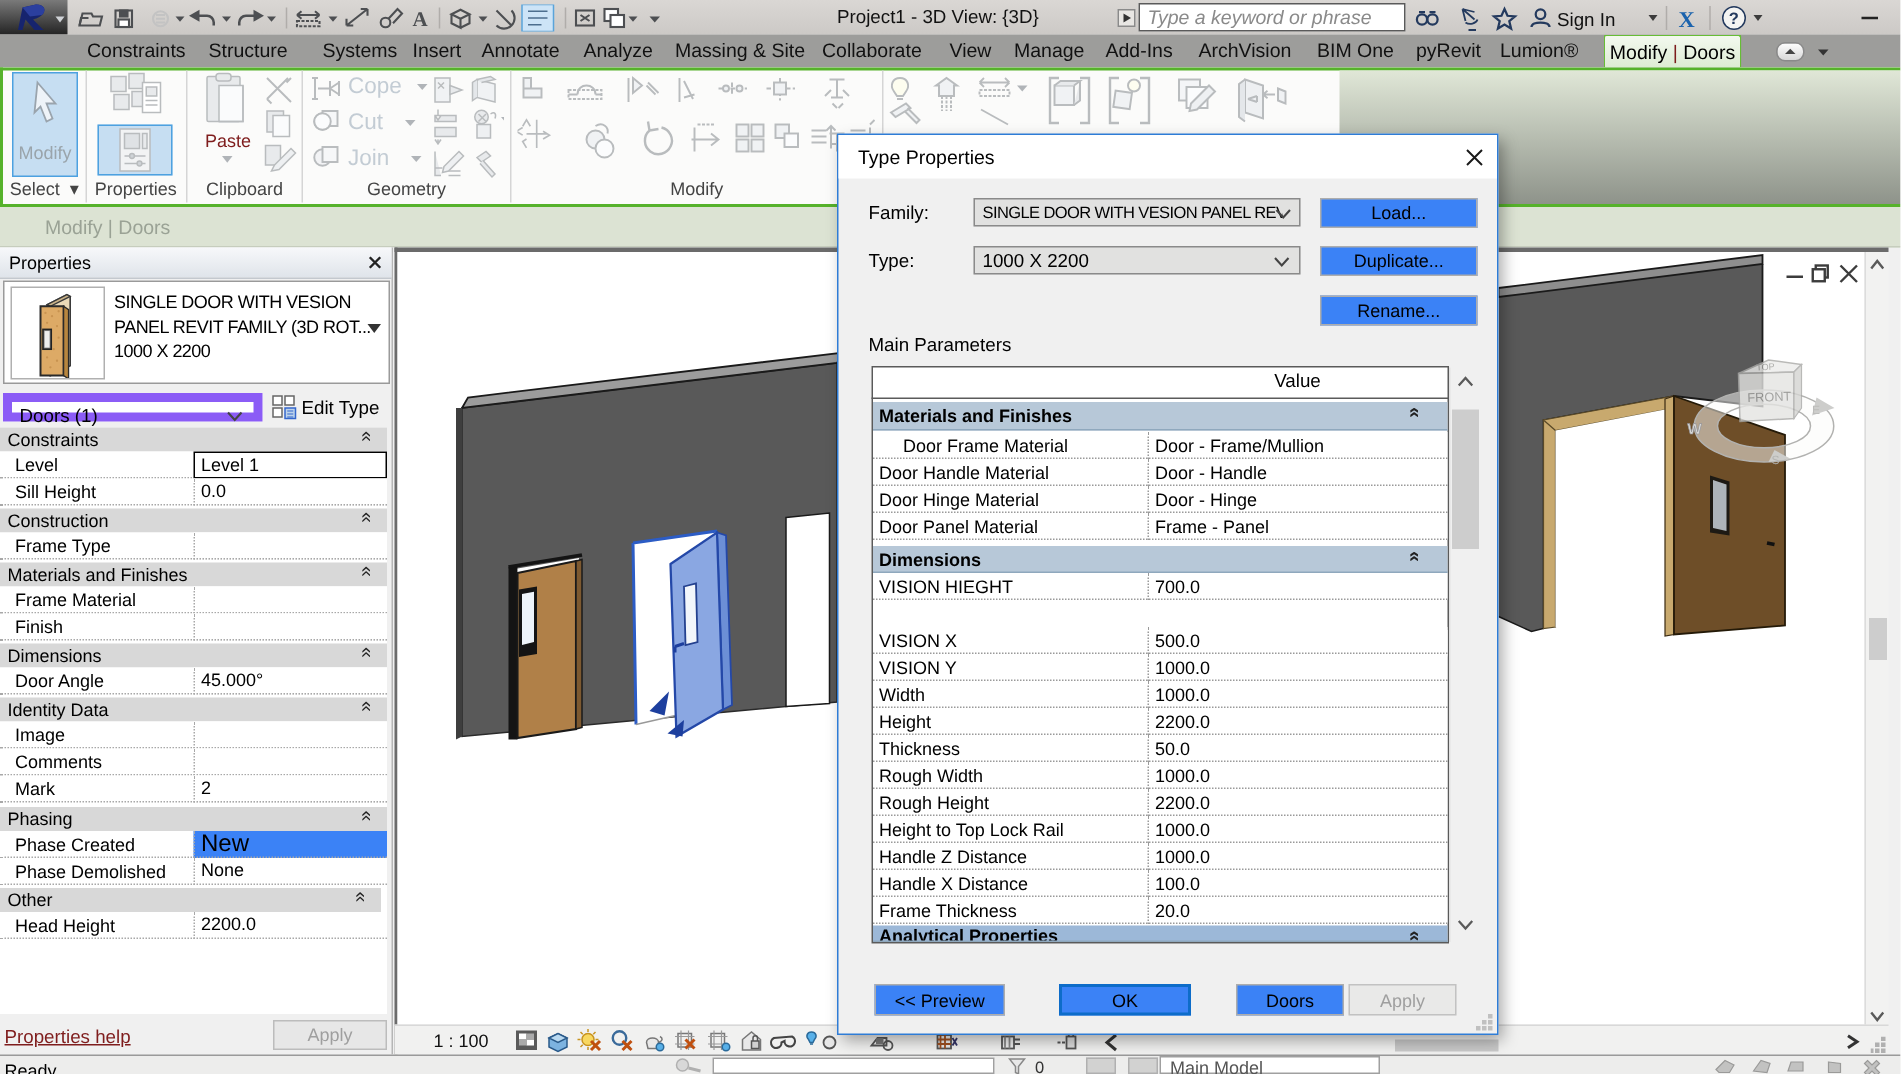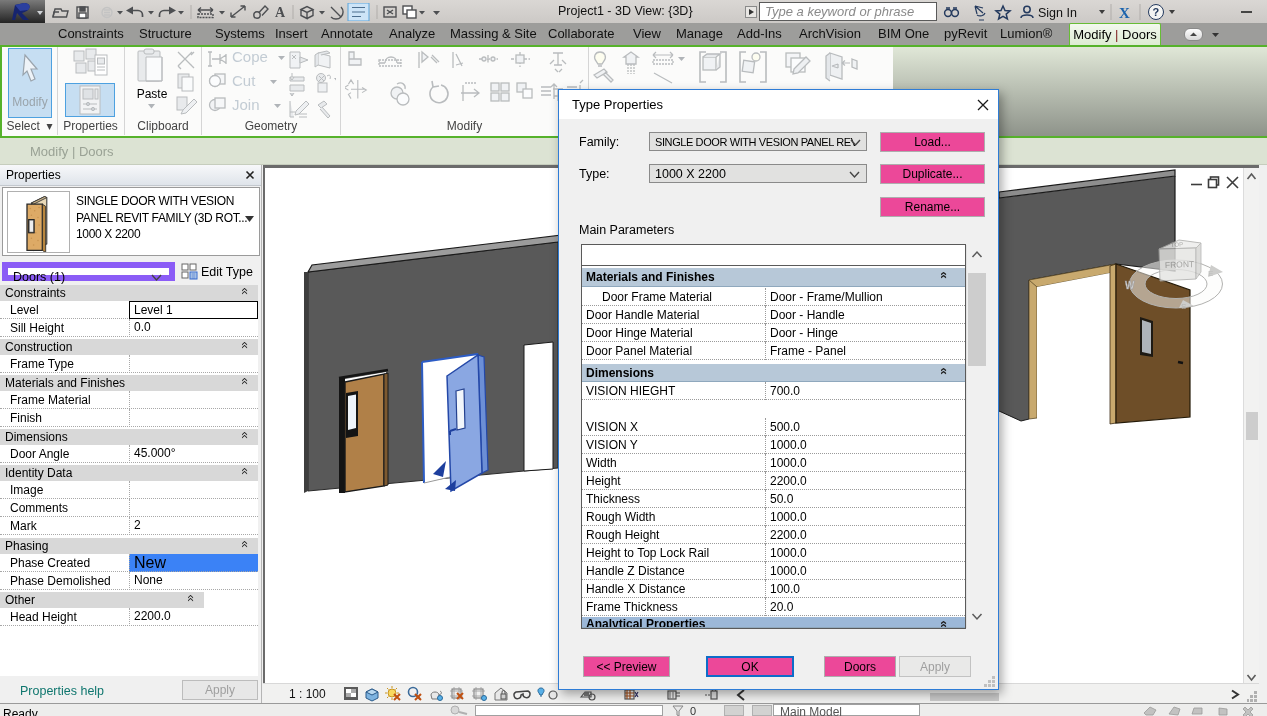--- a/index.html
+++ b/index.html
@@ -10,21 +10,21 @@
 .tab{position:absolute;top:26px;height:16px;font-size:13px;color:#111;white-space:nowrap}
 .gico{stroke:#b9bcbe;fill:none;stroke-width:1.3}
 .gfil{fill:#e8eaec;stroke:#b9bcbe;stroke-width:1}
 .qat{stroke:#4d4f52;fill:none;stroke-width:1.4}
 .row18{position:absolute;height:18px;line-height:18px;border-bottom:1px dotted #a8a8a8;background:#fff}
 .sech{position:absolute;height:16px;line-height:16px;background:#d8d8d8;font-size:12px;padding-left:5px}
 .chev{position:absolute;font-size:13px;color:#222;transform:rotate(90deg);line-height:12px}
 .drow{position:absolute;left:582px;width:383px;height:18px;line-height:18px;background:#fff;border-bottom:1px dotted #9a9a9a;font-size:12px}
 .drow .v{position:absolute;left:183px;top:0;width:200px;height:18px;border-left:1px dotted #9a9a9a;padding-left:4px}
 .dsec{position:absolute;left:582px;width:383px;background:#b7c8d8;font-weight:bold;font-size:12px;border-bottom:1px solid #8fa8bd}
-.btn{position:absolute;background:#ec4899;border:1px solid #adadad;font-size:12px;text-align:center}
+.btn{position:absolute;background:#3b82f6;border:1px solid #adadad;font-size:12px;text-align:center}
 </style></head><body>
 
 <div class="a" style="left:0;top:0;width:1267px;height:23px;background:linear-gradient(#dad7d4,#ccc9c6)"></div>
 <div class="a" style="left:0;top:0;width:45px;height:23px;background:linear-gradient(#7a7a7a,#242424)">
  <svg width="45" height="23" viewBox="0 0 45 23">
       <path d="M12 20 L15 5 L24 3 C30 3 31 7 28 10 C26 12 22 13 22 13 L29 20 L23 20 L17 13 L15 20 Z" fill="#16246e"></path>
       <path d="M15 5 L24 3 C30 3 31 7 28 10 L20 11 Z" fill="#2b3f9e"></path>
       <path d="M37 11 l6 0 l-3 4 z" fill="#cfd2d6"></path>
     </svg>
 </div>
@@ -196,21 +196,21 @@
 
 <div class="a" style="left:125px;top:47px;width:76px;height:89px">
  <svg class="a" style="left:10px;top:1px" width="34" height="40" viewBox="0 0 34 40">
       <g class="gfil">
         <rect x="3" y="3" width="22" height="30" rx="1"></rect>
         <rect x="9" y="1" width="10" height="5" rx="2"></rect>
         <path d="M11 9 h16 v24 h-16 z" fill="#fafbfc"></path>
         <path d="M27 9 v24 h-16" fill="none"></path>
       </g>
     </svg>
- <div class="a" style="left:0;top:40px;width:54px;text-align:center;color:#000000;font-size:12px">Paste</div>
+ <div class="a" style="left:0;top:40px;width:54px;text-align:center;color:#7f1d1d;font-size:12px">Paste</div>
  <svg class="a" style="left:22px;top:56px" width="10" height="7">
       <path d="M1 1 l7 0 -3.5 4.5 z" fill="#b0b4b8"></path>
     </svg>
  <svg class="a" style="left:49px;top:3px" width="24" height="66" viewBox="0 0 24 66">
   <g class="gico">
         <path d="M4 2 L18 16 M18 2 L4 16 M7 5 l-3 -3 m13 13 l3 3 M17 5 l3 -3 M4 16 l3 3"></path>
   <g class="gfil">
           <rect x="4" y="24" width="11" height="14"></rect>
           <rect x="8" y="27" width="11" height="14" fill="#fafbfc"></rect>
         </g>
@@ -418,24 +418,24 @@
 <div class="a" style="left:129px;top:481px;width:129px;height:18px;line-height:17px;border-left:1px dotted #a8a8a8;padding-left:4px;font-size:12px;border-bottom:1px dotted #a8a8a8;background:#fff"></div>
 <div class="row18" style="left:0;top:499px;width:258px;padding-left:10px">Comments</div>
 <div class="a" style="left:129px;top:499px;width:129px;height:18px;line-height:17px;border-left:1px dotted #a8a8a8;padding-left:4px;font-size:12px;border-bottom:1px dotted #a8a8a8;background:#fff"></div>
 <div class="row18" style="left:0;top:517px;width:258px;padding-left:10px">Mark</div>
 <div class="a" style="left:129px;top:517px;width:129px;height:18px;line-height:17px;border-left:1px dotted #a8a8a8;padding-left:4px;font-size:12px;border-bottom:1px dotted #a8a8a8;background:#fff">2</div>
 <div class="sech" style="left:0;top:538px;width:258px">Phasing<span class="chev" style="right:10px;top:0">«</span></div>
 <div class="row18" style="left:0;top:554px;width:258px;padding-left:10px">Phase Created</div>
 <div class="a" style="left:129px;top:554px;width:129px;height:18px;line-height:17px;border-left:1px dotted #a8a8a8;padding-left:4px;font-size:16px;border-bottom:1px dotted #a8a8a8;background:#3b82f6">New Construction</div>
 <div class="row18" style="left:0;top:572px;width:258px;padding-left:10px">Phase Demolished</div>
 <div class="a" style="left:129px;top:572px;width:129px;height:18px;line-height:17px;border-left:1px dotted #a8a8a8;padding-left:4px;font-size:12px;border-bottom:1px dotted #a8a8a8;background:#fff">None</div>
-<div class="sech" style="left:0;top:592px;width:204px">Other<span class="chev" style="right:10px;top:0">«</span></div>
+<div class="sech" style="left:0;top:592px;width:254px">Other<span class="chev" style="right:10px;top:0">«</span></div>
 <div class="row18" style="left:0;top:608px;width:258px;padding-left:10px">Head Height</div>
 <div class="a" style="left:129px;top:608px;width:129px;height:18px;line-height:17px;border-left:1px dotted #a8a8a8;padding-left:4px;font-size:12px;border-bottom:1px dotted #a8a8a8;background:#fff">2200.0</div>
-<div class="a" style="left:20px;top:684px;font-size:12.5px;color:#0f766e;">Properties help</div>
+<div class="a" style="left:3px;top:684px;font-size:12.5px;color:#7f1d1d;text-decoration:underline">Properties help</div>
 <div class="btn" style="left:182px;top:680px;width:76px;height:20px;line-height:19px;color:#9f9f9f;background:#e7e7e7;border-color:#bcbcbc">Apply</div>
 
 <div class="a" style="left:262px;top:165px;width:997px;height:538px;background:#f0f0f0"></div>
 <div class="a" style="left:263px;top:165px;width:996px;height:3px;background:#6b6b6b"></div>
 <div class="a" style="left:263px;top:165px;width:2px;height:538px;background:#6b6b6b"></div>
 <div class="a" style="left:265px;top:168px;width:978px;height:515px;background:#fff"></div>
 
 <svg class="a" style="left:265px;top:168px" width="735" height="515" viewBox="0 0 735 515">
  <polygon points="43,104 293,74 293,300 259,303 43,323" fill="#595959" stroke="#2a2a2a" stroke-width="1"></polygon>
  <polygon points="43,104 47,97 297,67 293,74" fill="#9c9c9c" stroke="#1a1a1a" stroke-width="1.2"></polygon>
@@ -649,20 +649,21 @@
 <div class="btn" style="left:880px;top:132px;width:105px;height:20px;line-height:19px">Load...</div>
 <div class="a" style="left:579px;top:167px;font-size:12.5px">Type:</div>
 <div class="a" style="left:649px;top:164px;width:218px;height:19px;background:#e1e1e0;border:1px solid #8a8a8a;font-size:12.5px;line-height:18px;padding-left:5px">1000 X 2200<svg style="position:absolute;right:6px;top:6px" width="11" height="8">
       <path d="M1 1 l4.5 5 4.5 -5" stroke="#444" stroke-width="1.4" fill="none"></path>
     </svg></div>
 <div class="btn" style="left:880px;top:164px;width:105px;height:20px;line-height:19px">Duplicate...</div>
 <div class="btn" style="left:880px;top:197px;width:105px;height:20px;line-height:19px">Rename...</div>
 <div class="a" style="left:579px;top:223px;font-size:12.5px">Main Parameters</div>
 <div class="a" style="left:581px;top:244px;width:385px;height:385px;background:#fff;border:1px solid #5a5a5a"></div>
 <div class="a" style="left:581px;top:244px;width:385px;height:22px;border-bottom:1px solid #5a5a5a">
+ <div class="a" style="left:184px;top:0;width:200px;height:21px;text-align:center;line-height:21px;font-size:12.5px">Value</div>
 </div>
 <div class="dsec" style="top:268px;height:19px;line-height:19px;padding-left:4px">Materials and Finishes<span class="chev" style="right:18px;top:1px">«</span></div>
 <div class="drow" style="top:288px;padding-left:20px">Door Frame Material<span class="v">Door - Frame/Mullion</span></div>
 <div class="drow" style="top:306px;padding-left:4px">Door Handle Material<span class="v">Door - Handle</span></div>
 <div class="drow" style="top:324px;padding-left:4px">Door Hinge Material<span class="v">Door - Hinge</span></div>
 <div class="drow" style="top:342px;padding-left:4px">Door Panel Material<span class="v">Frame - Panel</span></div>
 <div class="dsec" style="top:364px;height:18px;line-height:18px;padding-left:4px">Dimensions<span class="chev" style="right:18px;top:1px">«</span></div>
 <div class="drow" style="top:382px;padding-left:4px">VISION HIEGHT<span class="v">700.0</span></div>
 <div class="drow" style="top:420px;padding-left:16px">VISION WIDTH<span class="v">200.0</span></div>
 <div class="drow" style="top:418px;padding-left:4px">VISION X<span class="v">500.0</span></div>

